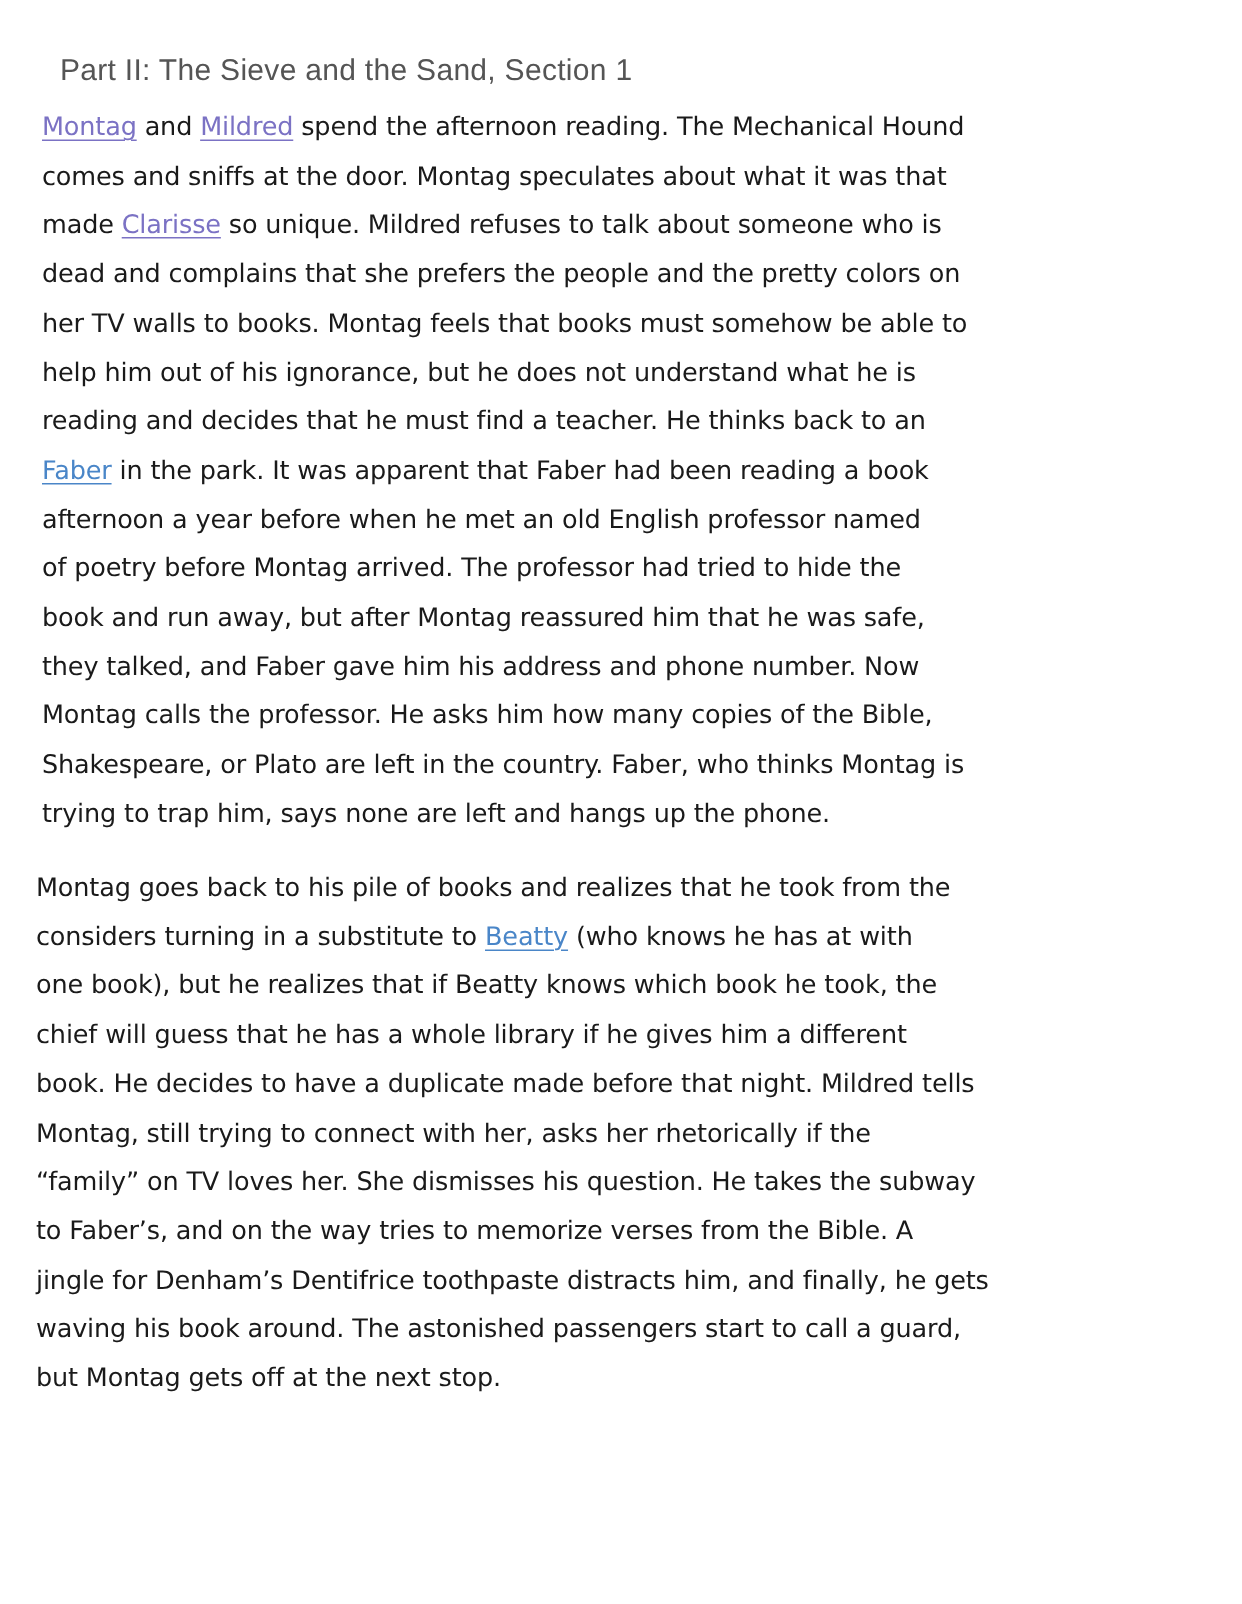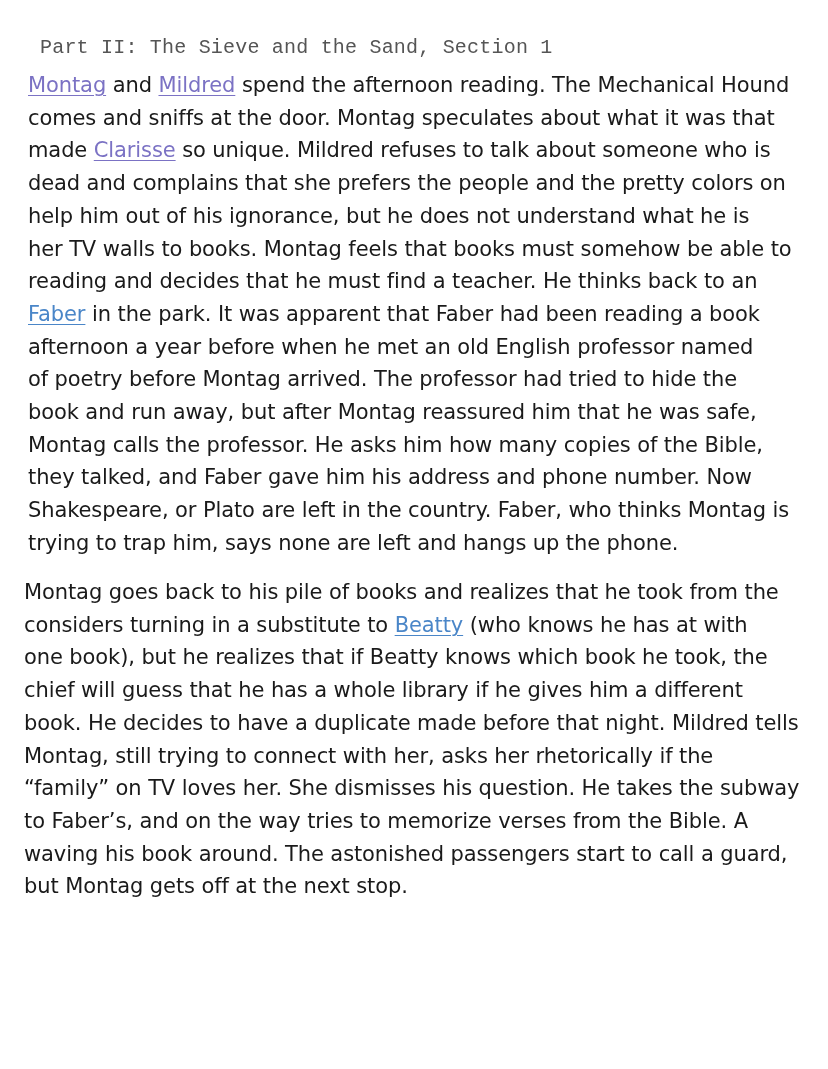--- a/index.html
+++ b/index.html
@@ -16,30 +16,30 @@
     .page {
       position: absolute;
       left: 0;
       top: 0;
       width: 828px;
     }
     .section-title {
       position: absolute;
       left: 40px;
       top: 36px;
-      font-family: Liberation Mono, monospace;
+      font-family: Liberation Sans, sans-serif;
       font-size: 20px;
       color: #555555;
       letter-spacing: 0.2px;
       white-space: nowrap;
     }
     .para {
       position: absolute;
       font-family: "DejaVu Sans", sans-serif;
-      font-size: 21px;
+      font-size: 17px;
       line-height: 32.7px;
       color: #1a1a1a;
       letter-spacing: -0.1px;
     }
     .para.p1 {
       left: 28px;
       top: 69px;
       width: 780px;
     }
     .para.p2 {
@@ -65,39 +65,40 @@
 
 <div class="page">
 
   <div class="section-title">Part II: The Sieve and the Sand, Section 1</div>
 
   <div class="para p1">
     <span class="line"><a class="link visited">Montag</a><span> and </span><a class="link visited">Mildred</a><span> spend the afternoon reading. The Mechanical Hound</span></span>
     <span class="line">comes and sniffs at the door. Montag speculates about what it was that</span>
     <span class="line"><span>made </span><a class="link visited">Clarisse</a><span> so unique. Mildred refuses to talk about someone who is</span></span>
     <span class="line">dead and complains that she prefers the people and the pretty colors on</span>
+    <span class="line">her TV walls to books. Montag feels that books must somehow be able to</span>
     <span class="line">help him out of his ignorance, but he does not understand what he is</span>
-    <span class="line">her TV walls to books. Montag feels that books must somehow be able to</span>
     <span class="line">reading and decides that he must find a teacher. He thinks back to an</span>
     <span class="line"><a class="link unvisited">Faber</a><span> in the park. It was apparent that Faber had been reading a book</span></span>
     <span class="line">afternoon a year before when he met an old English professor named</span>
     <span class="line">of poetry before Montag arrived. The professor had tried to hide the</span>
     <span class="line">book and run away, but after Montag reassured him that he was safe,</span>
+    <span class="line">they talked, and Faber gave him his address and phone number. Now</span>
     <span class="line">Montag calls the professor. He asks him how many copies of the Bible,</span>
-    <span class="line">they talked, and Faber gave him his address and phone number. Now</span>
     <span class="line">Shakespeare, or Plato are left in the country. Faber, who thinks Montag is</span>
     <span class="line">trying to trap him, says none are left and hangs up the phone.</span>
   </div>
 
   <div class="para p2">
     <span class="line">Montag goes back to his pile of books and realizes that he took from the</span>
     <span class="line"><span>considers turning in a substitute to </span><a class="link unvisited">Beatty</a><span> (who knows he has at with</span></span>
     <span class="line">one book), but he realizes that if Beatty knows which book he took, the</span>
     <span class="line">chief will guess that he has a whole library if he gives him a different</span>
     <span class="line">book. He decides to have a duplicate made before that night. Mildred tells</span>
     <span class="line">Montag, still trying to connect with her, asks her rhetorically if the</span>
     <span class="line">“family” on TV loves her. She dismisses his question. He takes the subway</span>
     <span class="line">to Faber’s, and on the way tries to memorize verses from the Bible. A</span>
+    <span class="line">jingle for Denham’s Dentifrice toothpaste distracts him, and finally, he gets</span>
     <span class="line">waving his book around. The astonished passengers start to call a guard,</span>
     <span class="line">but Montag gets off at the next stop.</span>
   </div>
 
 </div>
 
 </body></html>

